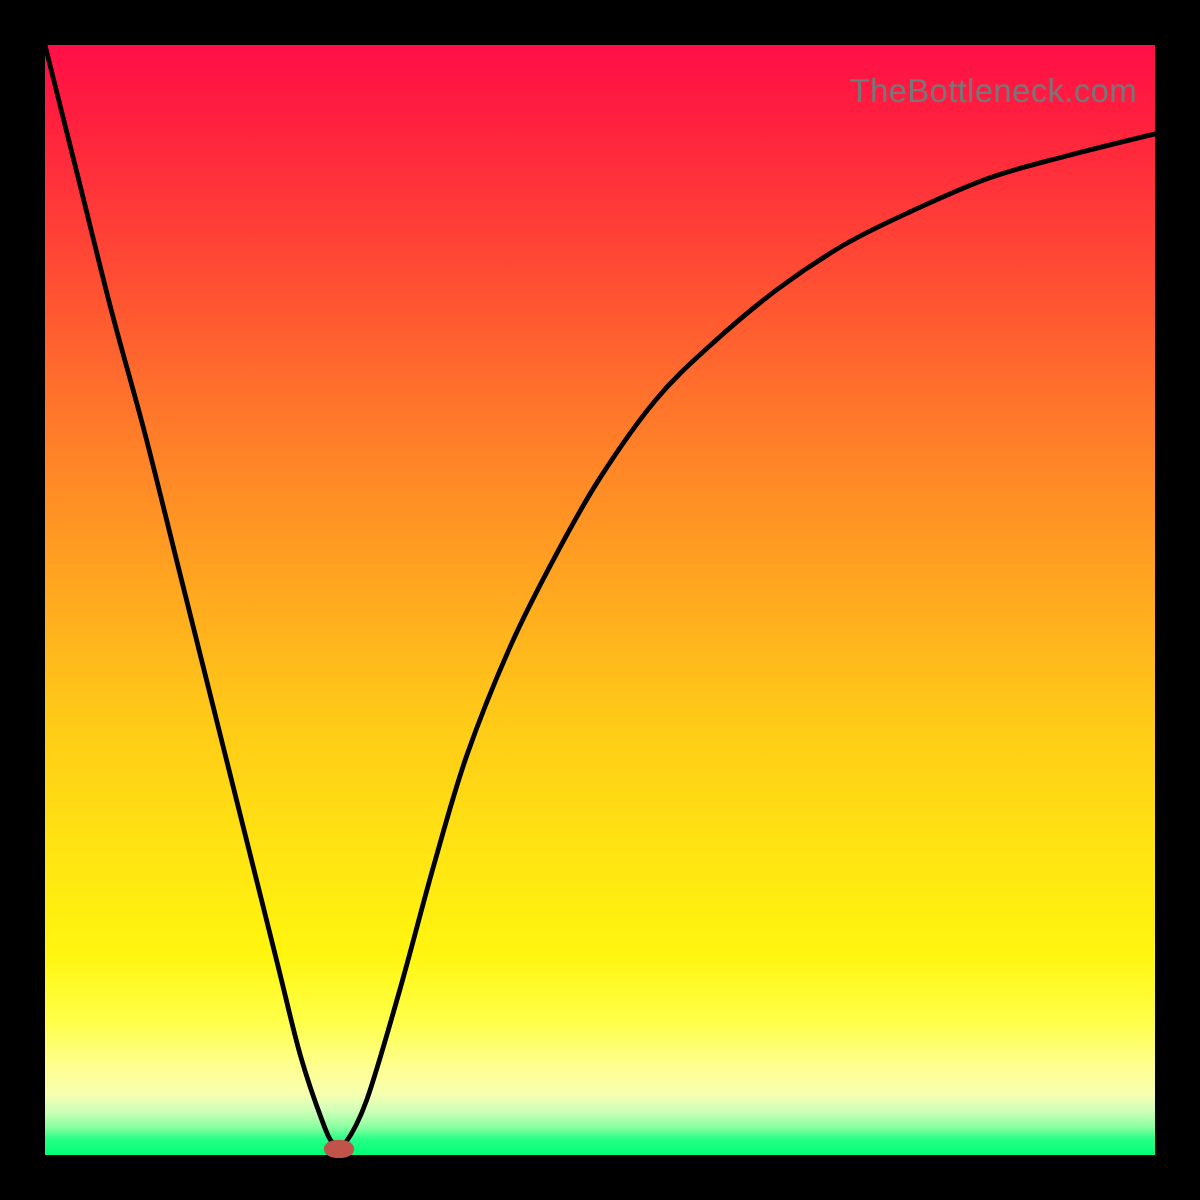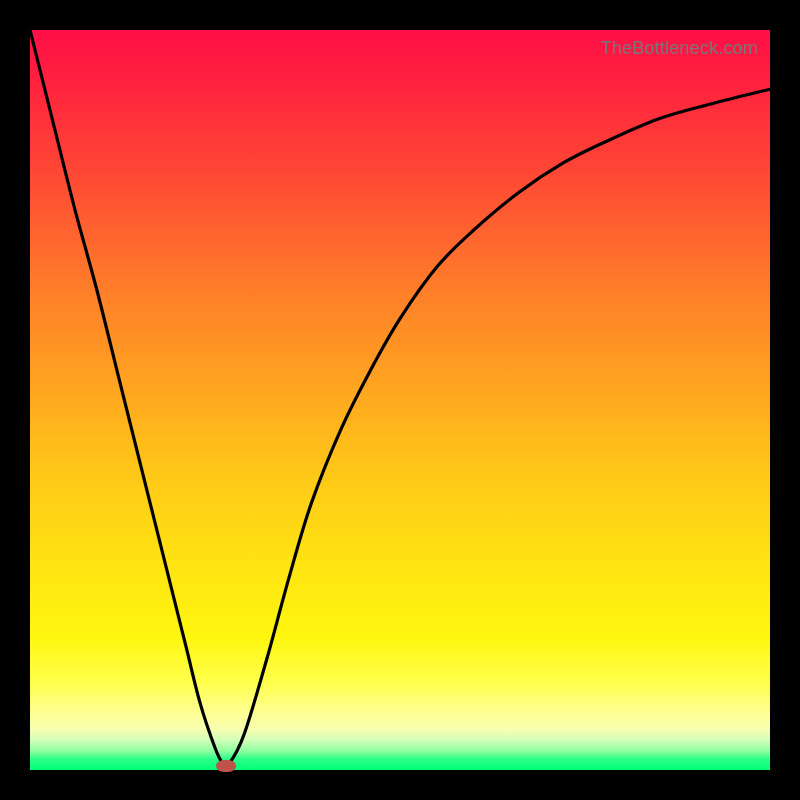--- a/index.html
+++ b/index.html
@@ -38,24 +38,24 @@
       #ffff90 92%,
       #f7ffb0 94.5%,
       #d0ffb8 96%,
       #8affa0 97.5%,
       #2cff88 98.5%,
       #00ff77 100%
     );
   }
   .watermark {
     position: absolute;
-    top: 8px;
+    top: 18px;
     right: 12px;
     color: #777;
-    font-size: 18px;
+    font-size: 22px;
     font-weight: 500;
     letter-spacing: 0.2px;
     user-select: none;
   }
   svg.curve {
     position: absolute;
     left: 0; top: 0;
     width: 740px;
     height: 740px;
     overflow: visible;

